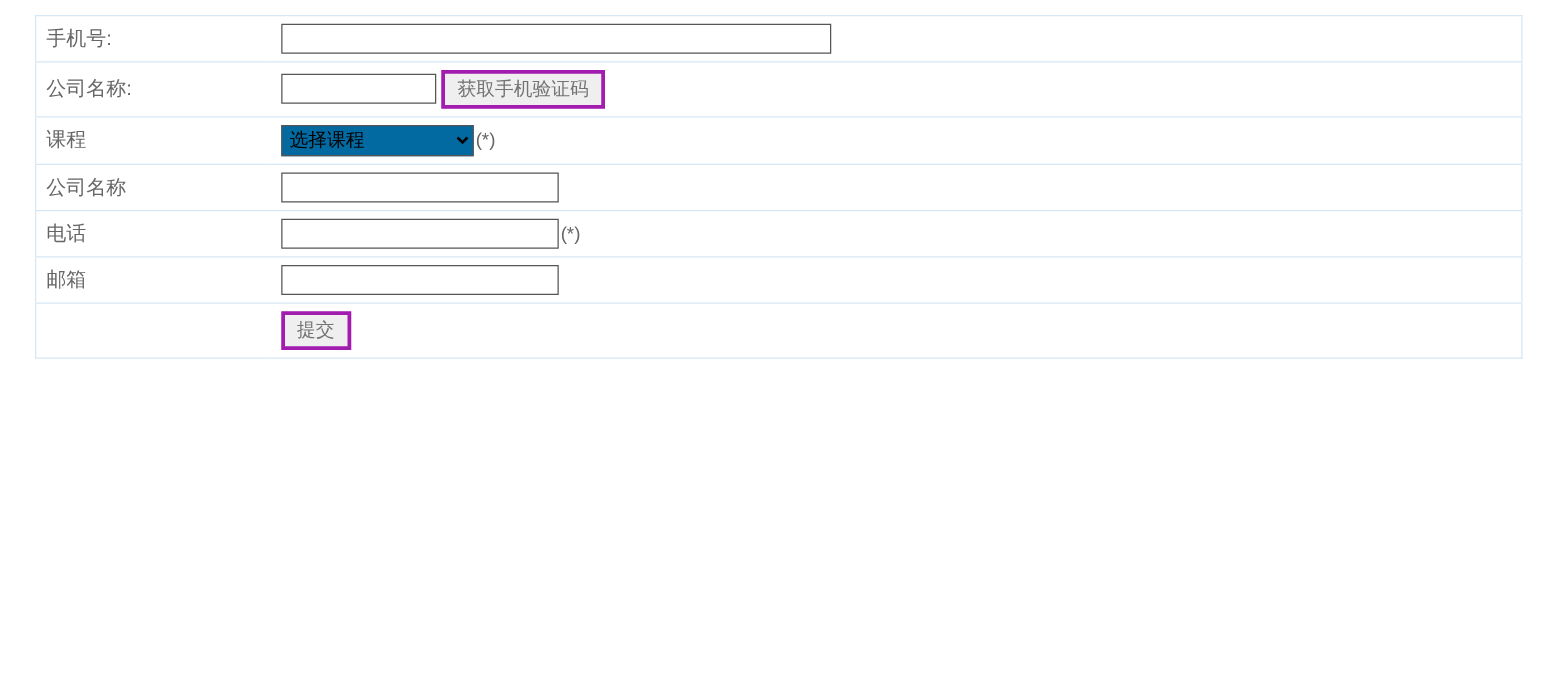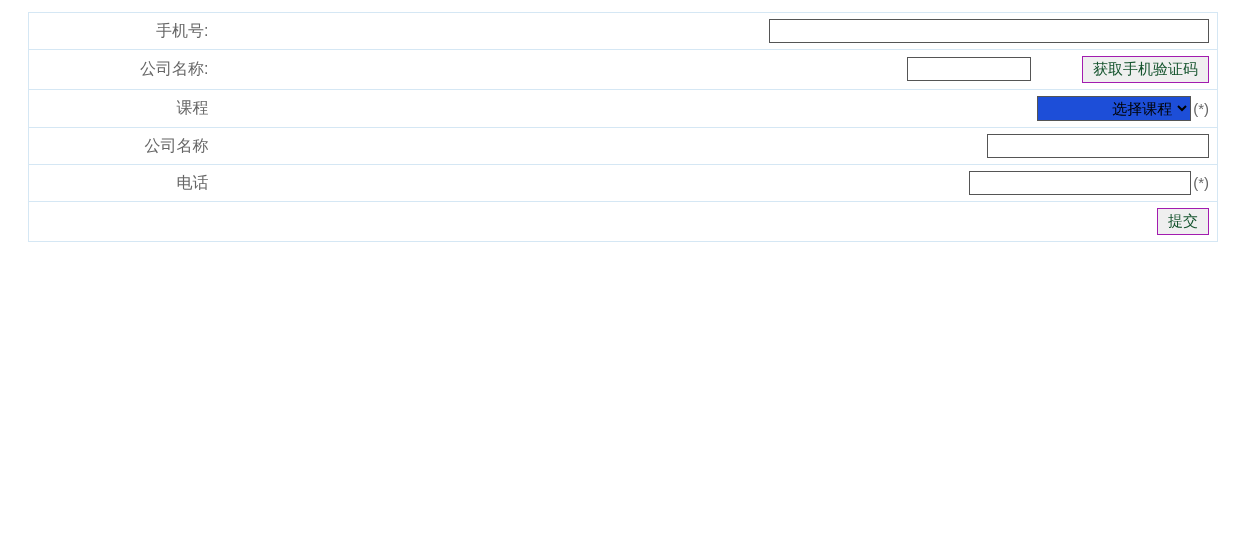--- a/index.html
+++ b/index.html
@@ -1,19 +1,18 @@
 <!DOCTYPE html>
 <html><head>
   <meta charset="utf-8">
   <style>
     * {
       box-sizing: border-box;
       margin: 0;
       padding: 0;
-      text-align: right;
     }
     body {
       font-family: Arial, "Microsoft YaHei", sans-serif;
       font-size: 16px;
       color: #555;
       background: #fff;
       padding: 12px 28px;
     }
     .form-table {
       width: 100%;
@@ -53,43 +52,42 @@
       width: 124px;
     }
     .input-med {
       width: 222px;
     }
     select {
       border: 1px solid #555;
       padding: 2px 2px;
       font-size: 15px;
       font-family: inherit;
-      background: #1d4ed8;
+      background: #0369a1;
       width: 154px;
     }
     textarea {
       border: 1px solid #555;
       padding: 3px 4px;
       font-size: 14px;
       font-family: inherit;
       background: #fff;
       width: 628px;
       height: 154px;
       resize: both;
       vertical-align: top;
     }
     button {
-      border: 1px solid #a21caf;
+      border: 3px solid #a21caf;
       background: #efefef;
       padding: 3px 10px;
       font-size: 15px;
       font-family: inherit;
-      color: #14532d;
+      color: #737373;
       cursor: pointer;
-      margin-left: 47px;
     }
     .req-mark {
       color: #666;
       margin-left: 2px;
       font-size: 15px;
     }
   </style>
 </head>
 <body>
 
@@ -122,19 +120,25 @@
       <input type="text" class="input-med" style="">
     </td>
   </tr>
   <tr>
     <td class="label-cell">电话</td>
     <td class="input-cell">
       <input type="text" class="input-med" style=""><span class="req-mark">(*)</span>
     </td>
   </tr>
   <tr>
+    <td class="label-cell">邮箱</td>
+    <td class="input-cell">
+      <input type="text" class="input-med" style="">
+    </td>
+  </tr>
+  <tr>
     <td class="label-cell"></td>
     <td class="input-cell">
       <button type="button">提交</button>
     </td>
   </tr>
 </tbody>
   </table>
 
 </body></html>

